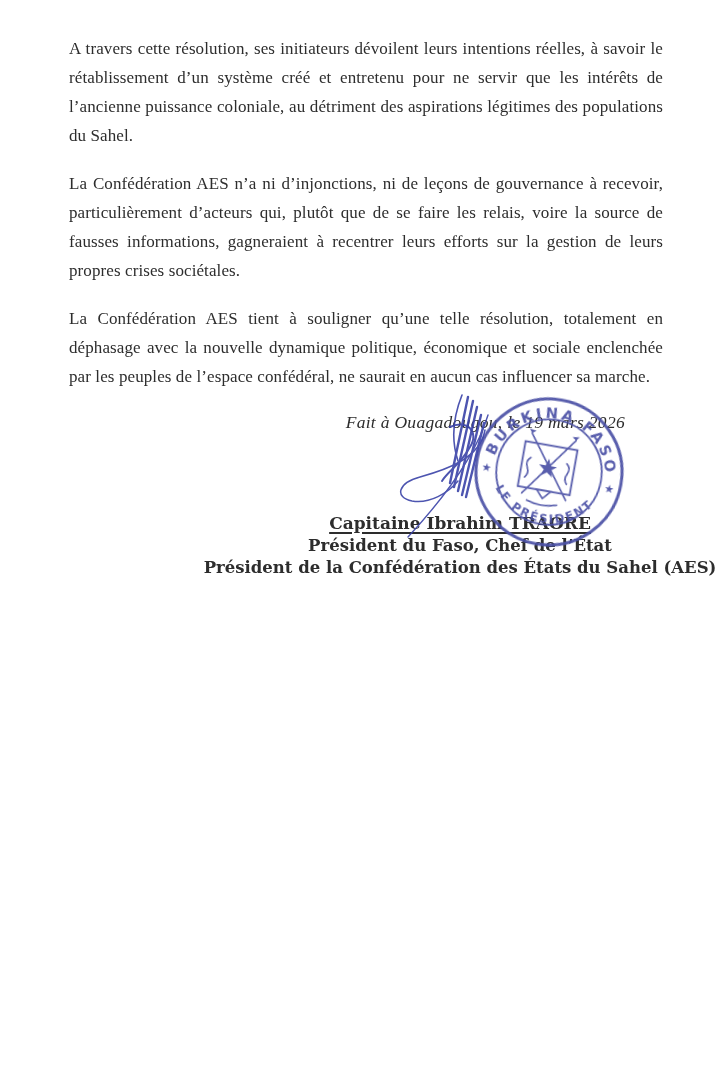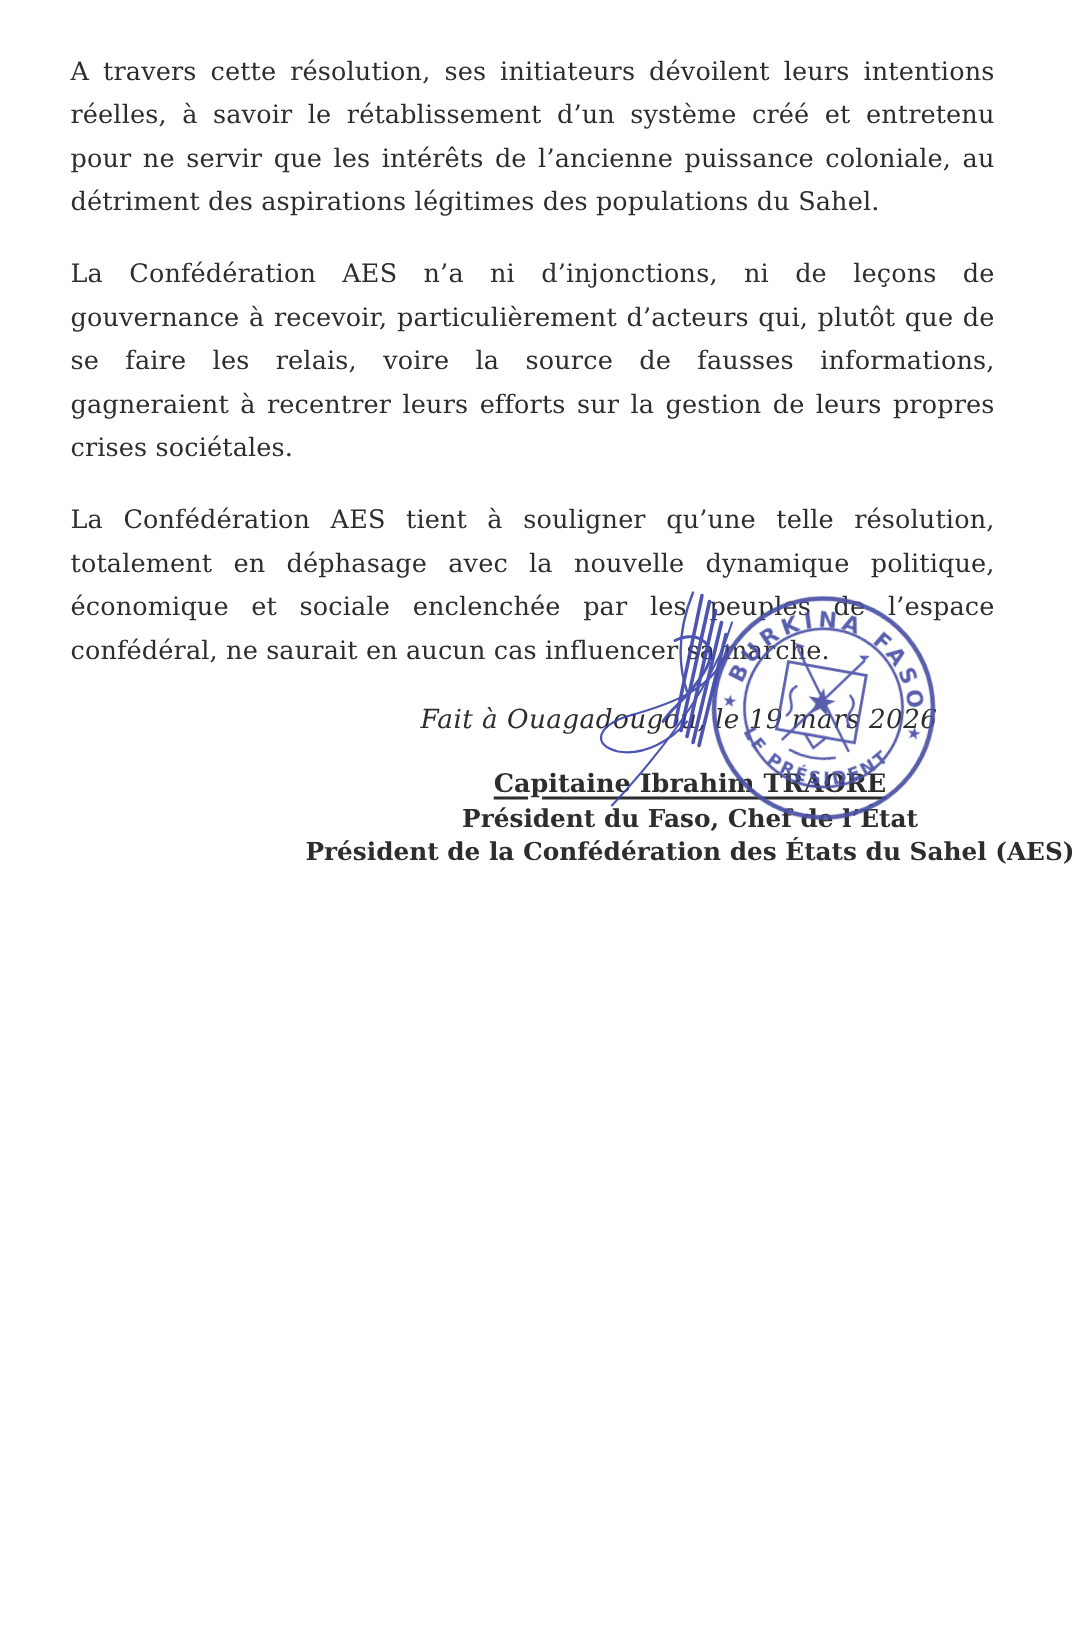--- a/index.html
+++ b/index.html
@@ -6,21 +6,22 @@
   .sheet {
     position: relative;
     width: 720px;
     height: 1087px;
     background: #ffffff;
     overflow: hidden;
     font-family: "DejaVu Serif", "Liberation Serif", serif;
     color: #2d2d2d;
   }
   .body-text {
-    padding: 34px 57px 0 47px;
+    padding: 34px 57px 0 69px;
+    font-family: Liberation Serif, serif;
   }
   .body-text p {
     margin: 0 0 19px 0;
     font-size: 17px;
     line-height: 29px;
     text-align: justify;
     text-align-last: left;
     letter-spacing: 0.1px;
   }
   .dateline {

